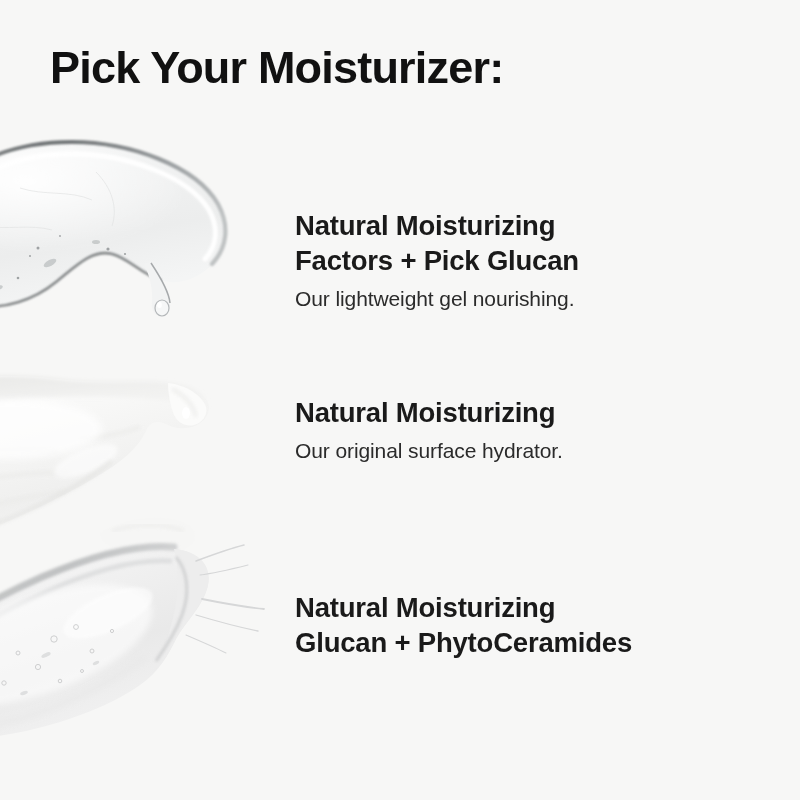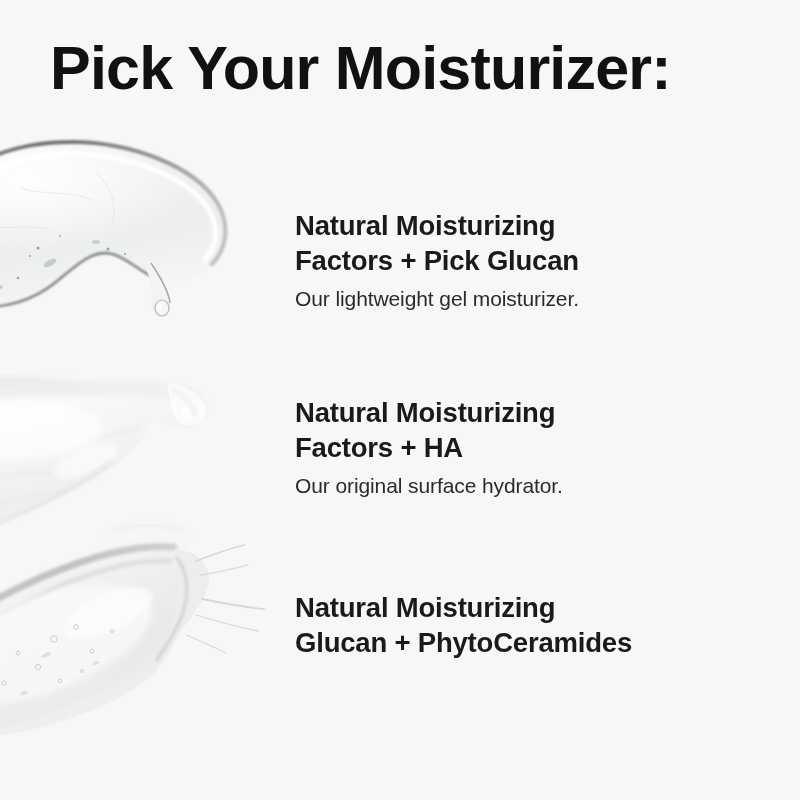--- a/index.html
+++ b/index.html
@@ -20,21 +20,21 @@
     height: 800px;
     background: #f7f7f6;
     overflow: hidden;
   }
 
   
   .page-title {
     position: absolute;
     left: 50px;
     top: 40px;
-    font-size: 61px;
+    font-size: 45px;
     font-weight: 700;
     letter-spacing: -0.8px;
     color: #111111;
     line-height: 56px;
     white-space: nowrap;
   }
 
   
   .product-row {
     position: absolute;
@@ -181,21 +181,21 @@
           <path d="M -18 96 C 8 100, 30 94, 52 100"></path>
         </g>
       </svg>
     </div>
 
     <div class="text-area text-1">
       <div class="product-title">
         <span>Natural Moisturizing</span><br>
         <span>Factors + Pick Glucan</span>
       </div>
-      <p class="product-subtitle">Our lightweight gel moisturizer.</p>
+      <p class="product-subtitle">Our lightweight gel nourishing.</p>
     </div>
   </div>
 
   <div class="product-row row-2">
 
     <div class="swatch-area">
       <svg width="275" height="200" viewBox="0 0 275 200" xmlns="http://www.w3.org/2000/svg">
         <defs>
           <linearGradient id="creamBody" x1="0.1" y1="0" x2="0.6" y2="1">
             <stop offset="0%" stop-color="#ffffff"></stop>
@@ -255,21 +255,20 @@
                  C 190 167, 198 176, 194 186
                  C 188 198, 160 202, 134 198
                  C 114 195, 100 188, 100 178 Z" fill="#f6f6f5"></path>
         <path d="M 112 176 C 136 168, 164 168, 184 176" fill="none" stroke="#e6e6e4" stroke-width="2" opacity="0.9" filter="url(#blurC1)"></path>
       </svg>
     </div>
 
     <div class="text-area text-2">
       <div class="product-title">
         <span>Natural Moisturizing</span><br>
-        <span>Factors + HA</span>
       </div>
       <p class="product-subtitle">Our original surface hydrator.</p>
     </div>
   </div>
 
   <div class="product-row row-3">
 
     <div class="swatch-area">
       <svg width="275" height="215" viewBox="0 0 275 215" xmlns="http://www.w3.org/2000/svg">
         <defs>

